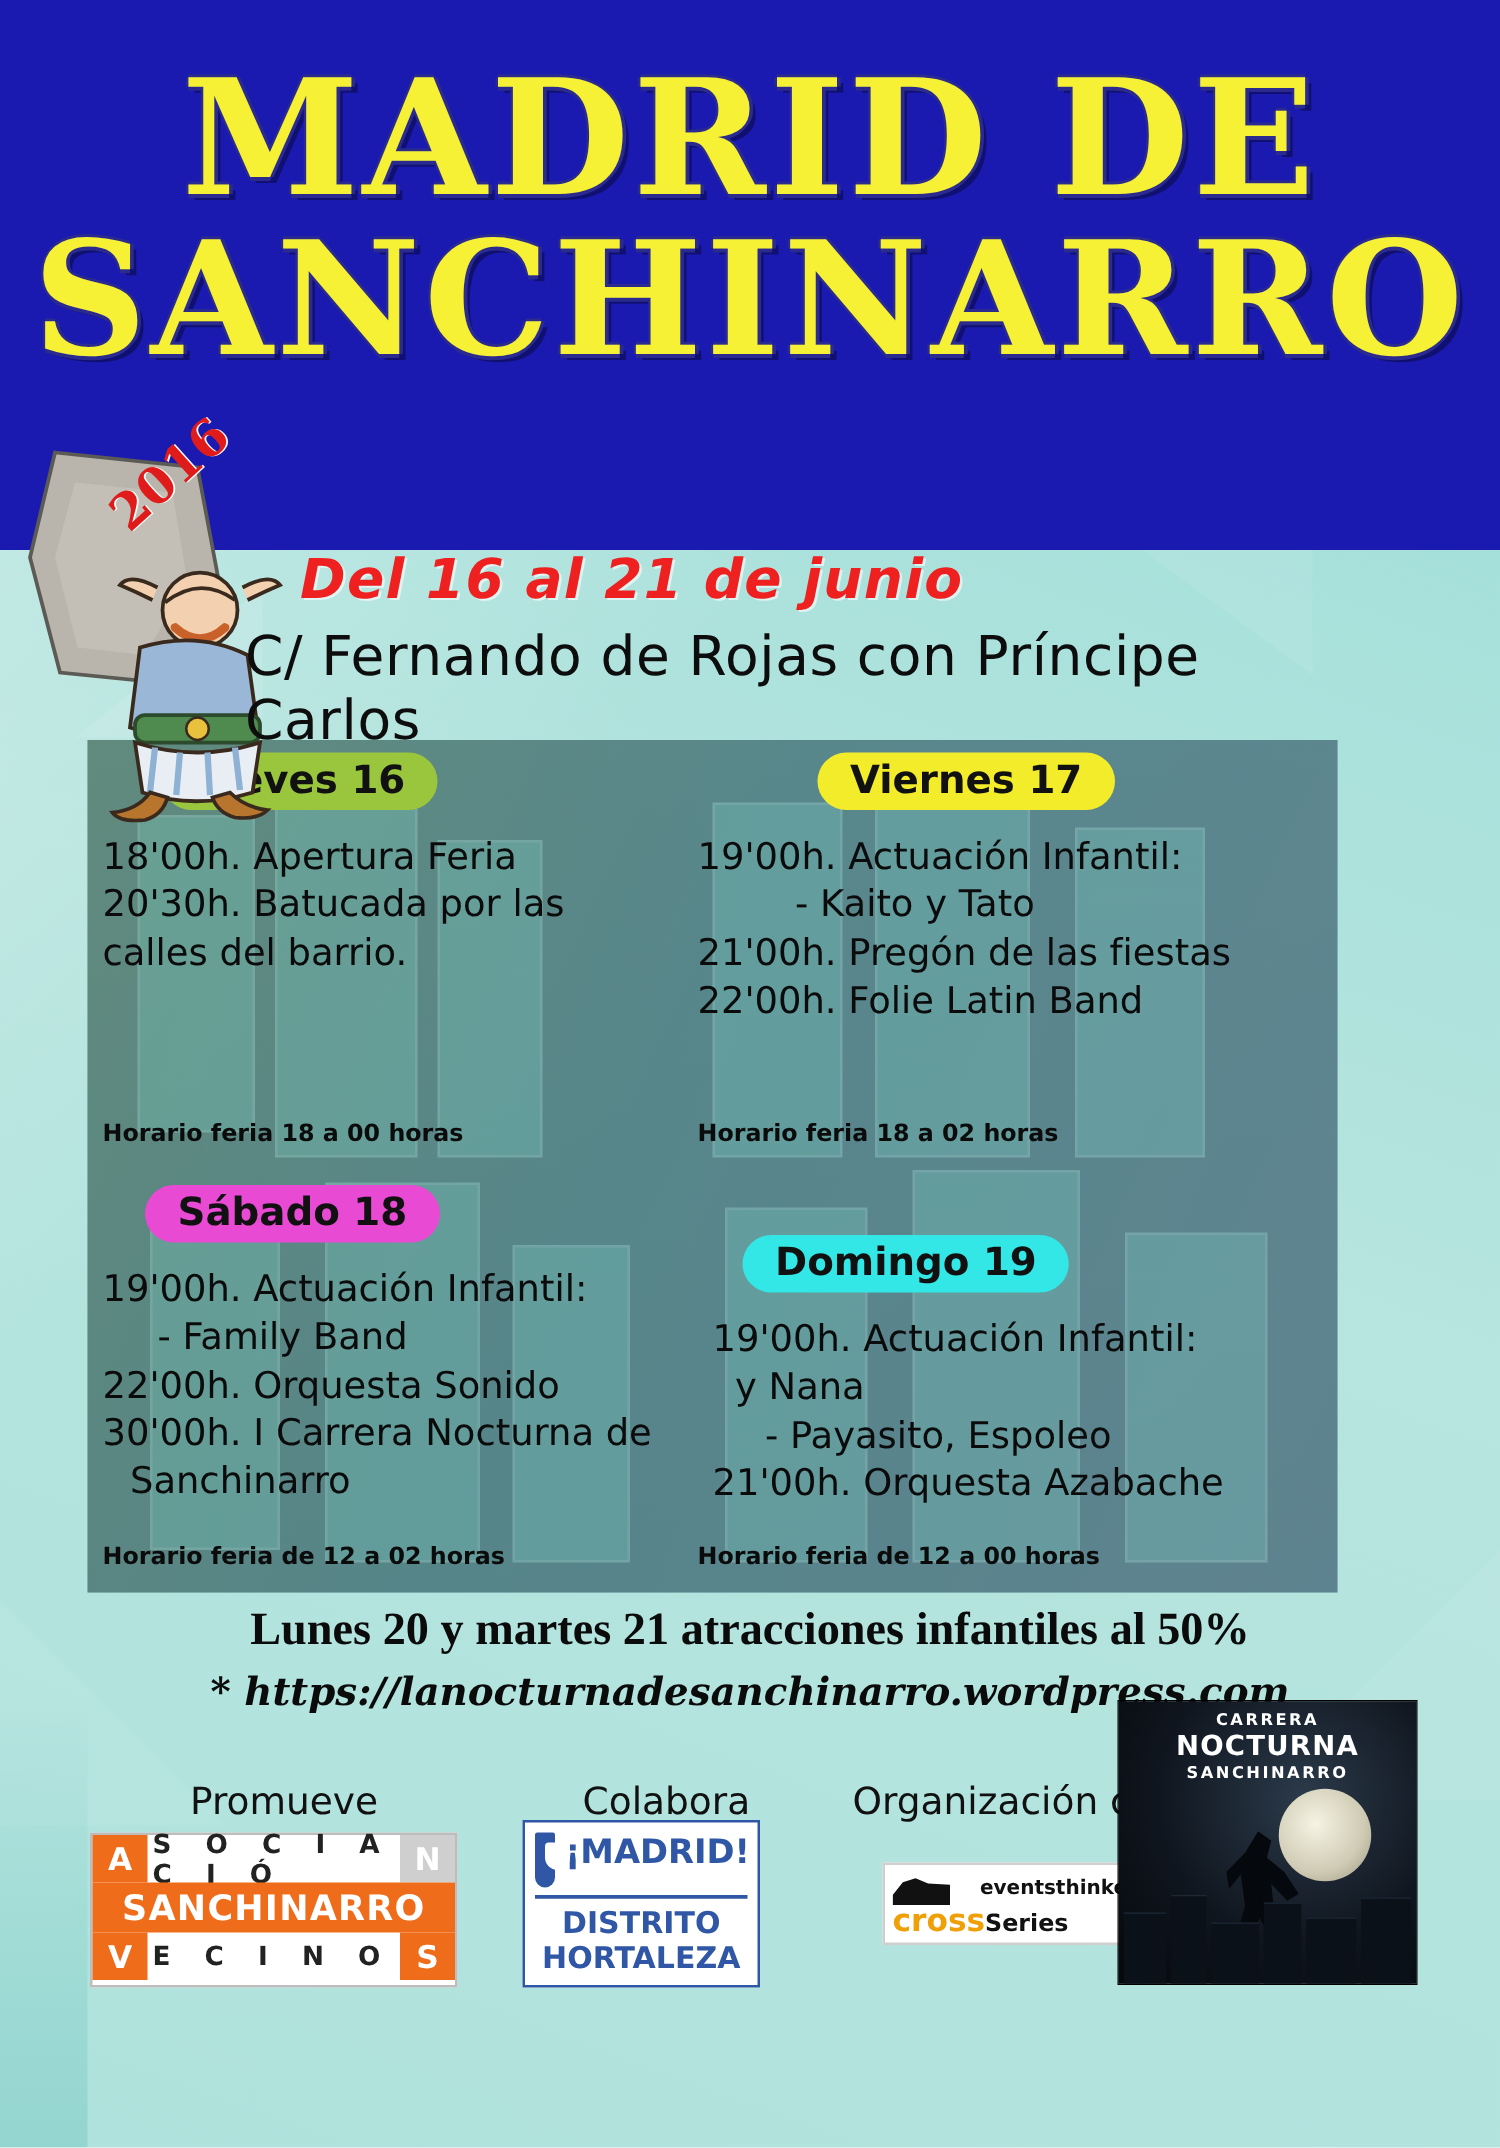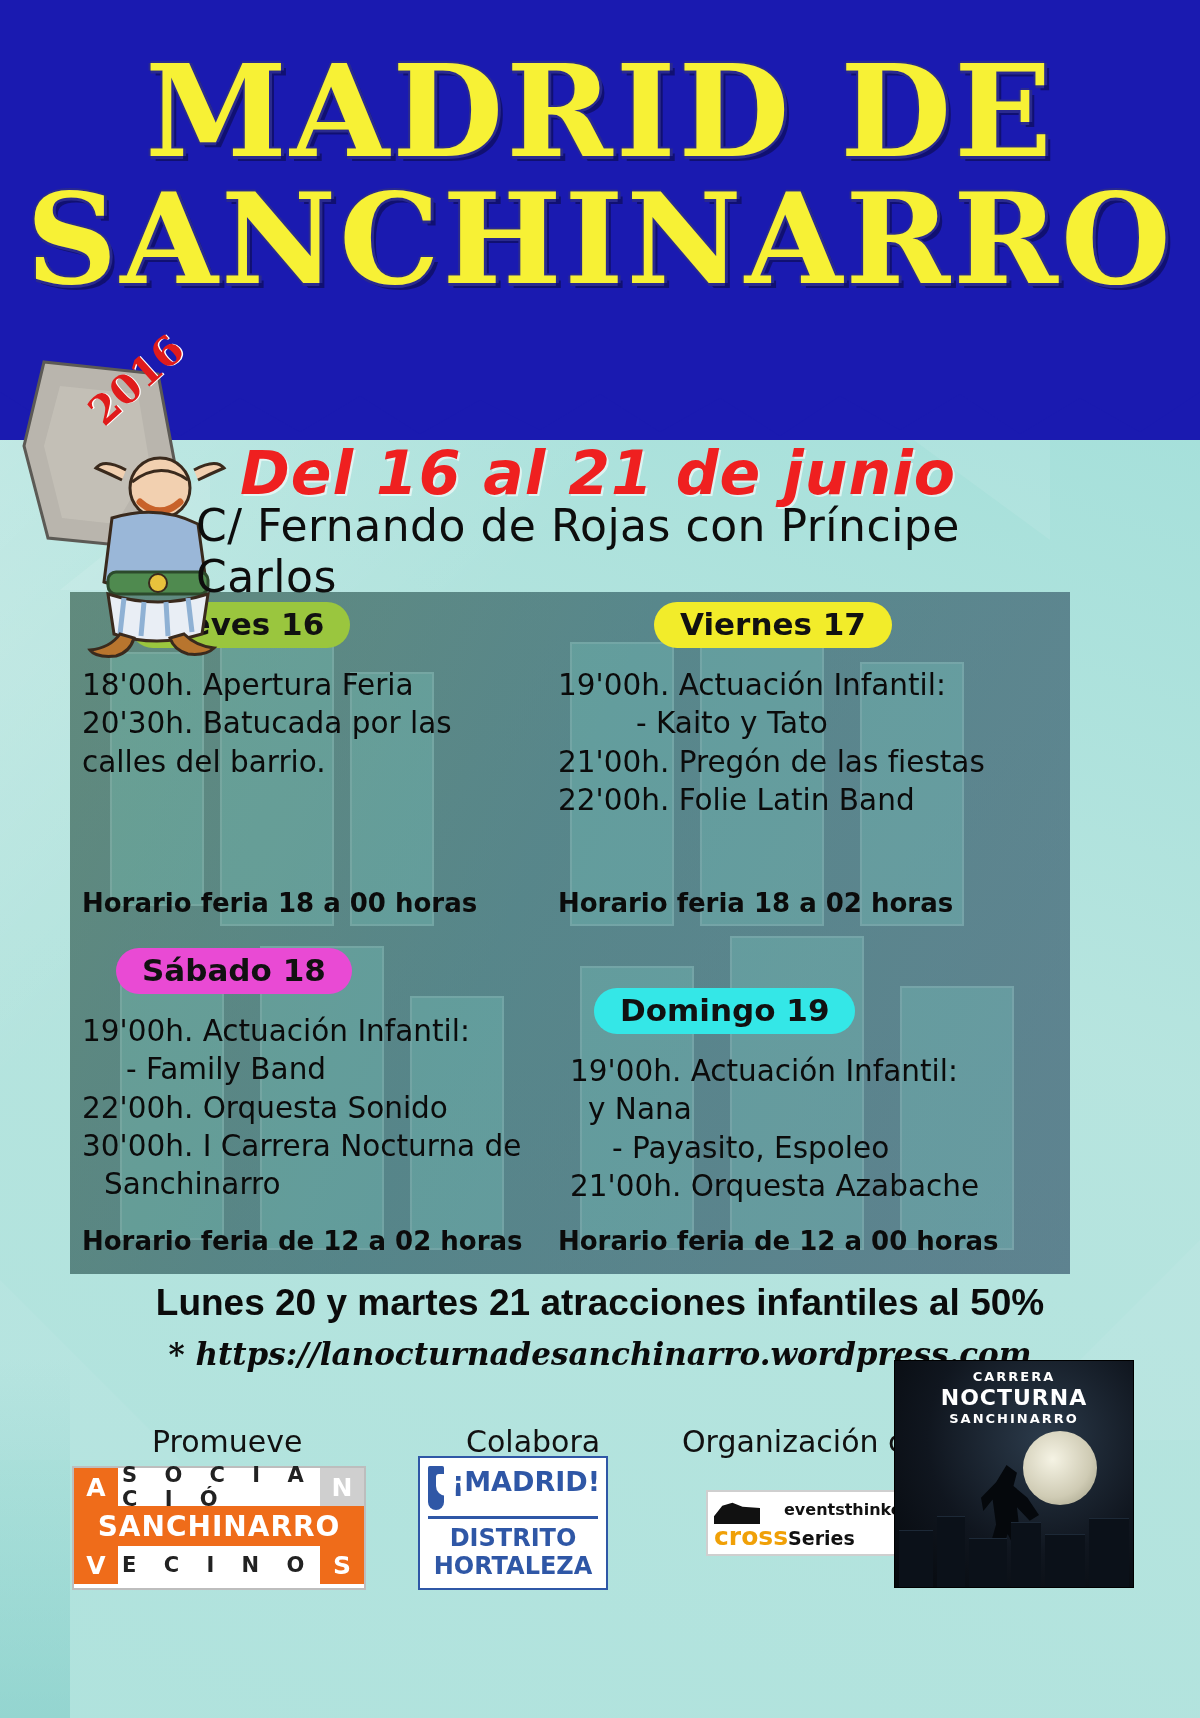--- a/index.html
+++ b/index.html
@@ -98,21 +98,21 @@
   }
 
   
   .date-line {
     position: absolute;
     left: 240px; top: 438px;
     width: 840px;
     font-family: "DejaVu Sans", sans-serif;
     font-style: italic;
     font-weight: bold;
-    font-size: 60px;
+    font-size: 44px;
     color: #ef2020;
     text-shadow: 2px 2px 0 rgba(255,255,255,0.6);
     z-index: 6;
     letter-spacing: 1px;
   }
   .addr-line {
     position: absolute;
     left: 196px; top: 500px;
     width: 900px;
     font-family: "DejaVu Sans", sans-serif;
@@ -184,33 +184,33 @@
   .events .ind1 { padding-left: 78px; }
   .events .ind2 { padding-left: 54px; }
   .events .ind3 { padding-left: 44px; }
 
   .horario {
     position: absolute;
     left: 12px; bottom: 18px;
     z-index: 2;
     font-family: "DejaVu Sans", sans-serif;
     font-weight: bold;
-    font-size: 26px;
+    font-size: 19px;
     color: #0b0b0b;
     white-space: nowrap;
   }
   .cell.c2 .horario, .cell.c4 .horario { left: 18px; }
 
   
   .note-50 {
     position: absolute;
     left: 0; top: 1282px;
     width: 1200px;
     text-align: center;
-    font-family: Liberation Sans, sans-serif;
+    font-family: Liberation Serif, serif;
     font-weight: bold;
     font-size: 37px;
     color: #0b0b0b;
     z-index: 6;
   }
   .note-url {
     position: absolute;
     left: 0; top: 1336px;
     width: 1200px;
     text-align: center;

